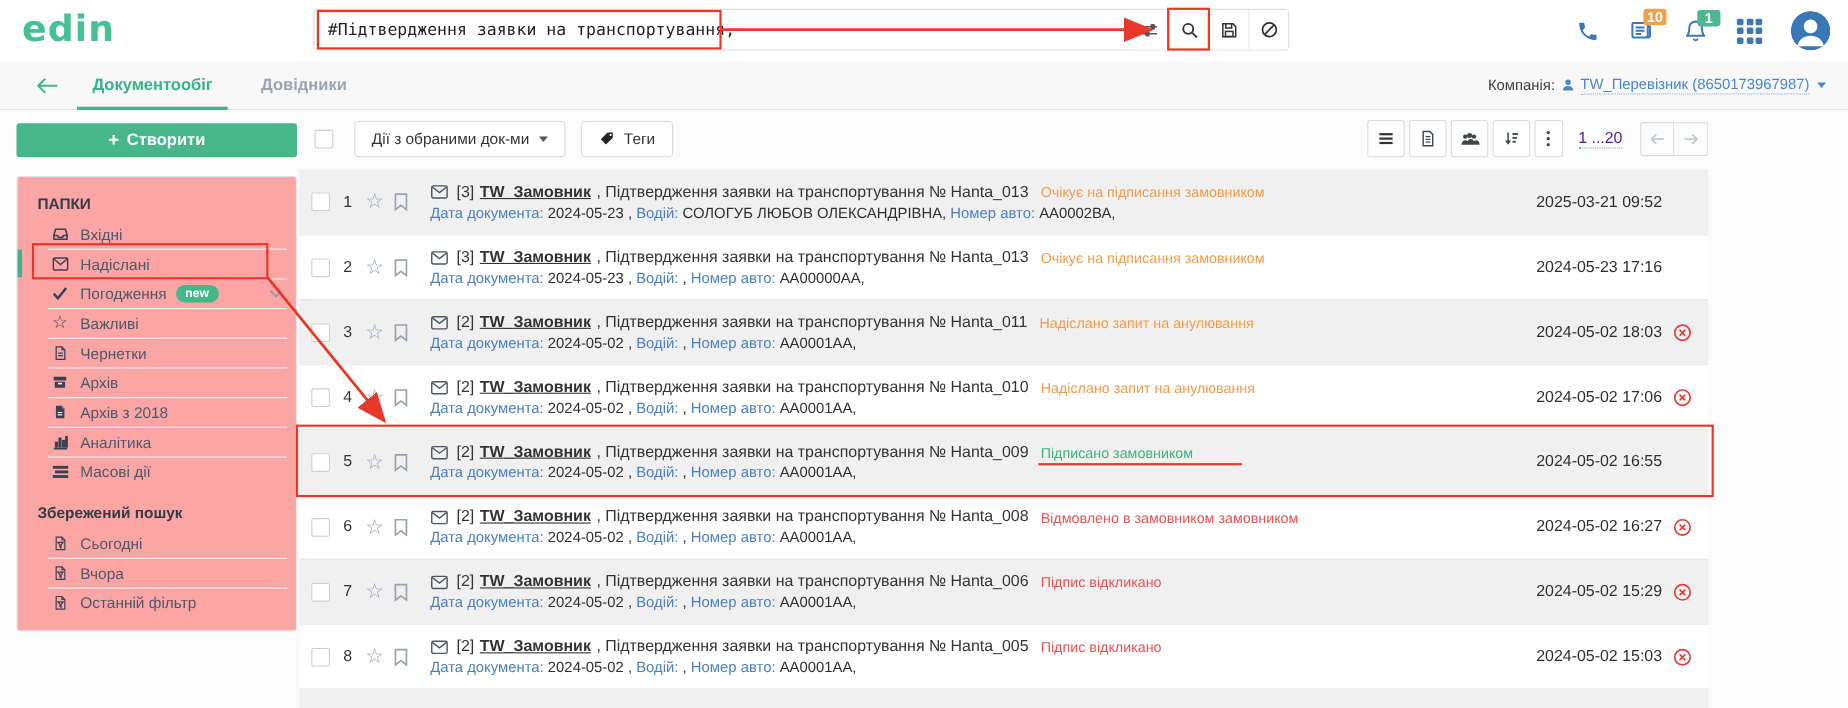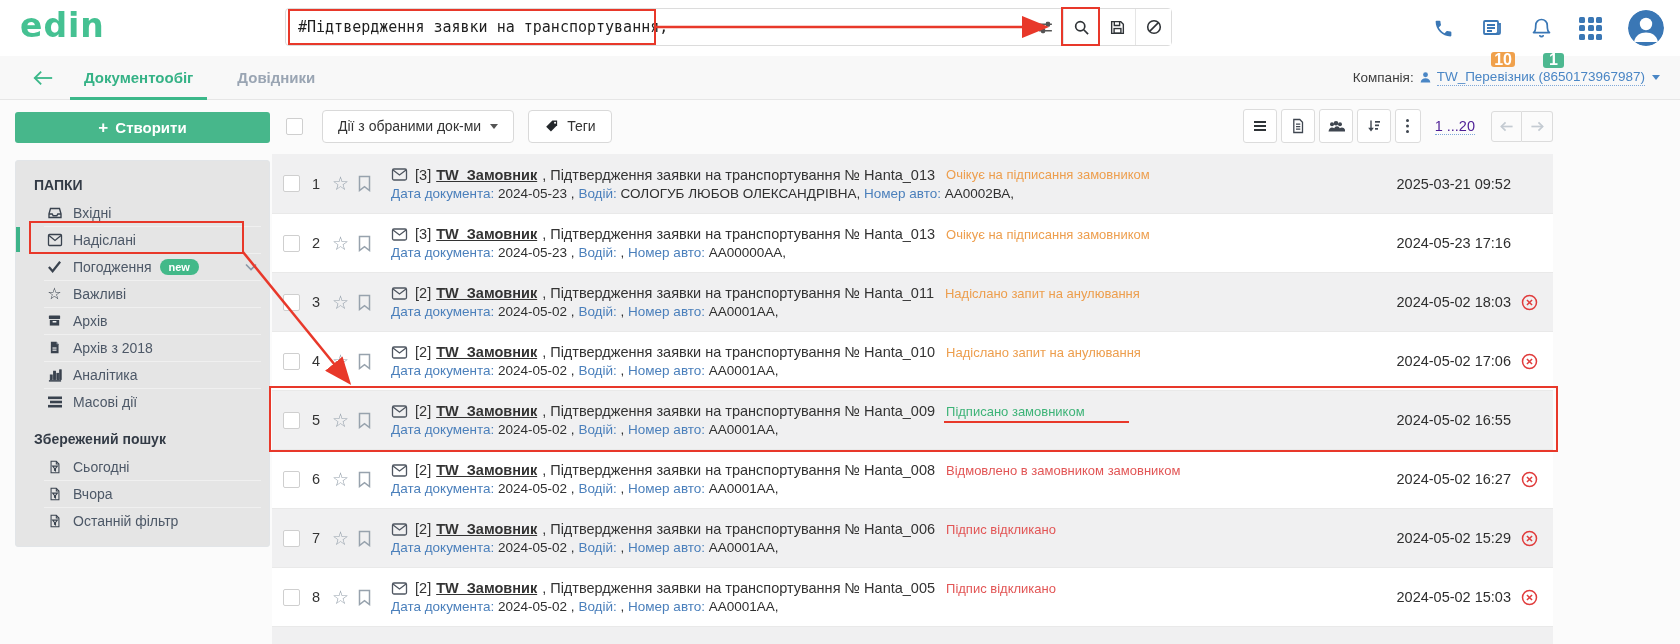--- a/index.html
+++ b/index.html
@@ -12,21 +12,21 @@
         color:#45c192;letter-spacing:1px;cursor:pointer;}
   .searchbar{position:absolute;left:285px;top:8px;width:887px;height:38px;background:#fff;border:1px solid #dcdcdc;
              border-radius:4px;display:flex;align-items:stretch;box-sizing:border-box;}
   .search-input{flex:1;border:none;outline:none;background:transparent;padding:0 6px 0 12px;
                 font-family:"DejaVu Sans Mono",monospace;font-size:15px;color:#1f1f1f;}
   .sb-cell{width:36px;display:flex;align-items:center;justify-content:center;background:#fff;border:none;cursor:pointer;}
   .sb-cell.bordered{border-left:1px solid #e5e5e5;}
   .top-icons{position:absolute;right:16px;top:0;height:56px;display:flex;align-items:center;gap:26px;}
   .tic{position:relative;display:flex;align-items:center;justify-content:center;cursor:pointer;}
   .badge{position:absolute;top:-8px;right:-11px;min-width:15px;height:15px;padding:0 3px;border-radius:3px;
-         color:#fff;font-size:16px;font-weight:700;display:flex;align-items:center;justify-content:center;margin-top:44px;}
+         color:#fff;font-size:13px;font-weight:700;display:flex;align-items:center;justify-content:center;}
   .badge.orange{background:#f0a14c;}
   .badge.green{background:#4db890;}
   .grid-ic{display:grid;grid-template-columns:repeat(3,6px);grid-gap:2.5px;}
   .grid-ic span{width:6px;height:6px;background:#3a77b5;border-radius:1.5px;}
   .avatar-wrap{width:36px;height:36px;border-radius:50%;overflow:hidden;display:block;}
 
   
   .navbar{position:absolute;left:0;top:56px;width:1680px;height:44px;background:#f8f8f8;border-bottom:1px solid #e6e6e6;
           display:flex;align-items:center;box-sizing:border-box;z-index:4;justify-content:flex-end;}
   .back{margin:0 30px 0 32px;display:flex;align-items:center;cursor:pointer;}
@@ -34,21 +34,21 @@
   .tab.active{color:#35b286;font-weight:700;}
   .tab.active::after{content:"";position:absolute;left:-14px;right:-14px;bottom:0;height:3px;background:#3cb88a;}
   .company{margin-left:auto;display:flex;align-items:center;gap:5px;padding-right:20px;font-size:13.5px;color:#3c3c3c;cursor:pointer;}
   .c-name{color:#4a86c5;border-bottom:1px dotted #7fa8d9;padding-bottom:1px;}
   .c-caret{width:0;height:0;border-left:4px solid transparent;border-right:4px solid transparent;border-top:5px solid #4a86c5;margin-left:2px;}
 
   
   .create-btn{position:absolute;left:15px;top:112px;width:255px;height:31px;background:#47b78b;border:none;border-radius:3px;
               color:#fff;font-size:15px;font-weight:700;display:flex;align-items:center;justify-content:center;gap:7px;cursor:pointer;}
   .plus{font-size:17px;font-weight:700;line-height:1;}
-  .spanel{position:absolute;left:15px;top:160px;width:255px;background:#e5e5e5;border:1px solid #e2e5e8;border-radius:3px;
+  .spanel{position:absolute;left:15px;top:160px;width:255px;background:#fca5a5;border:1px solid #e2e5e8;border-radius:3px;
           padding:8px 0 12px;box-sizing:border-box;}
   .s-head{font-size:14px;font-weight:700;color:#333b46;margin:8px 0 6px 18px;}
   .s-head.saved{margin-top:16px;}
   .s-item{display:flex;align-items:center;height:27px;padding:0 12px 0 30px;font-size:14px;color:#4d5867;
           position:relative;cursor:pointer;}
   .s-item + .s-item::before{content:"";position:absolute;top:0;left:28px;right:8px;height:1px;background:#f0f0f0;}
   .s-ic{width:17px;margin-right:10px;display:flex;justify-content:center;align-items:center;}
   .s-label{white-space:nowrap;}
   .bar{position:absolute;left:0;top:1px;bottom:1px;width:4px;background:#3db389;}
   .badge-new{margin-left:8px;background:#43b989;color:#fff;font-size:11px;font-weight:700;padding:2px 9px;border-radius:10px;}
@@ -278,20 +278,34 @@
 
     <span class="s-ic">
             <span class="star-glyph">☆</span>
           </span>
     <span class="s-label">Важливі</span>
 
   </div>
         <div class="s-item">
 
     <span class="s-ic">
+            <svg width="14" height="16" viewBox="0 0 16 16">
+              <g fill="none" stroke="#39424e" stroke-width="1.3">
+                <path d="M3.5 1.5h6l3 3v10h-9z"></path>
+                <path d="M9.5 1.5v3h3"></path>
+                <path d="M5.5 8h5M5.5 10.5h5"></path>
+              </g>
+            </svg>
+          </span>
+    <span class="s-label">Чернетки</span>
+
+  </div>
+        <div class="s-item">
+
+    <span class="s-ic">
             <svg width="15" height="15" viewBox="0 0 16 16">
               <g fill="#39424e">
                 <rect x="2" y="2.6" width="12" height="3.8" rx="0.5"></rect>
                 <path d="M3 7.4h10v6H3z"></path>
                 <rect x="6" y="8.6" width="4" height="1.5" fill="#fff"></rect>
               </g>
             </svg>
           </span>
     <span class="s-label">Архів</span>
 

